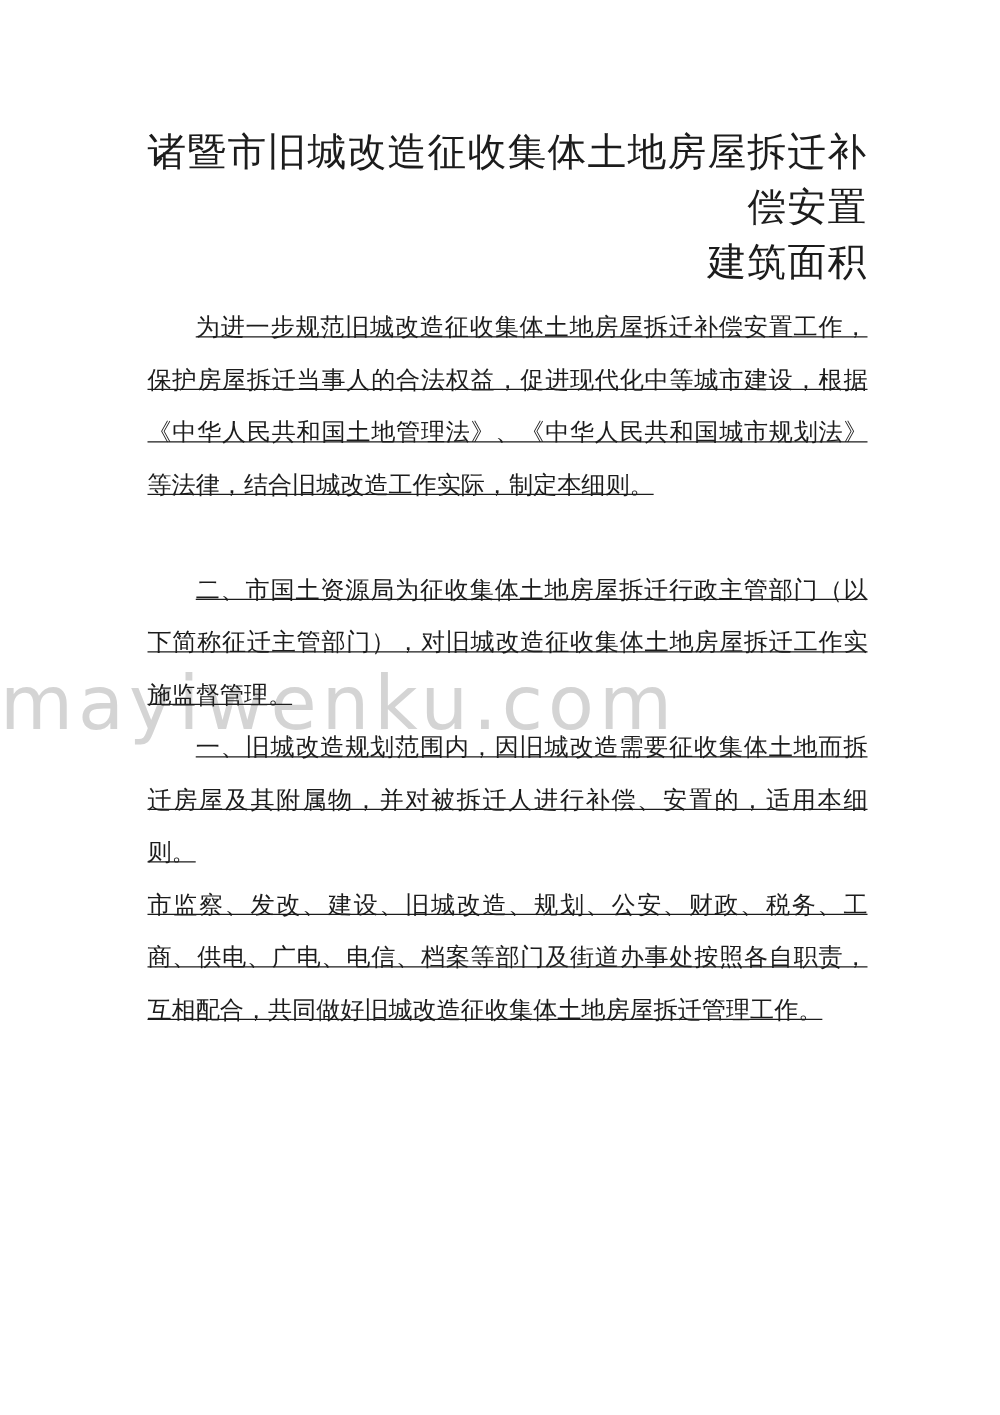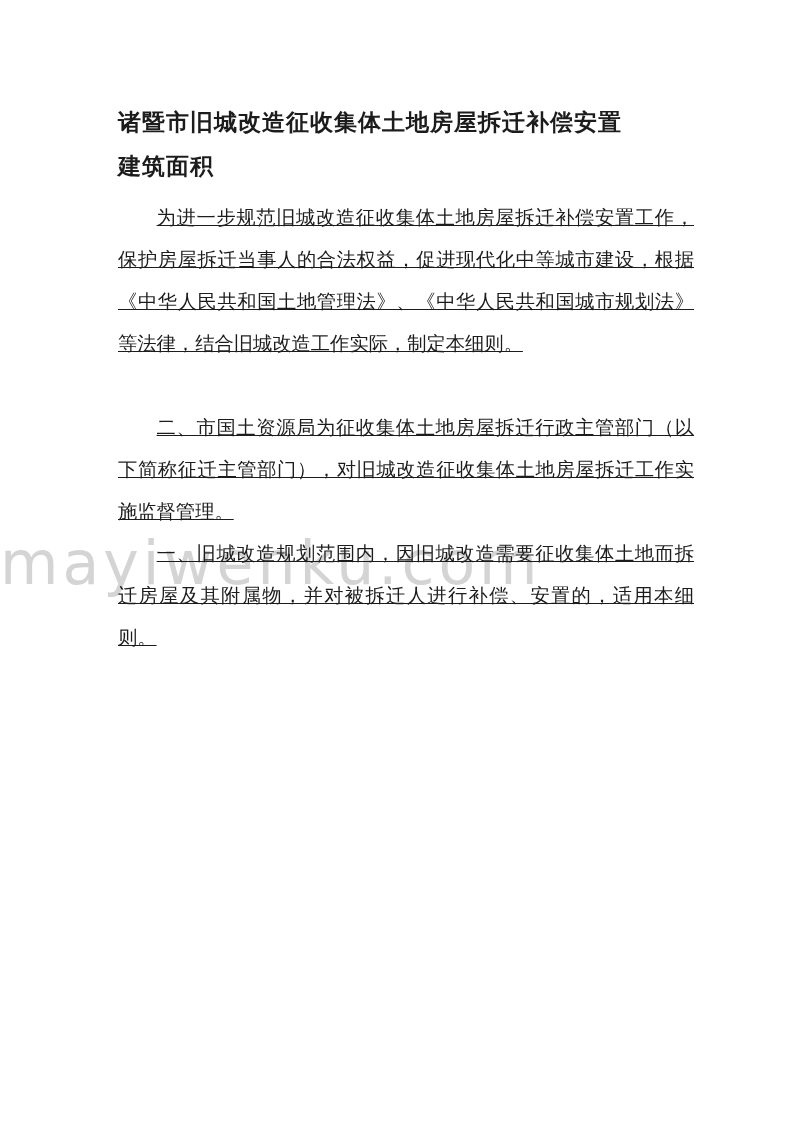--- a/index.html
+++ b/index.html
@@ -31,23 +31,23 @@
   }
 
   .content {
     position: relative;
     z-index: 1;
     padding: 100px 106px 0 118px;
     color: var(--color-text, #1c1c1c);
   }
 
   .doc-title {
-    text-align: left;
-    font-weight: bold;
-    font-size: 23px;
+    text-align: right;
+    font-weight: normal;
+    font-size: 31px;
     line-height: 44px;
     color: var(--color-text, #1c1c1c);
     letter-spacing: 1px;
   }
 
   .doc-body {
     margin-top: 9px;
     font-size: 19.3px;
     line-height: 42px;
     text-align: justify;
@@ -72,19 +72,20 @@
       <div>建筑面积</div>
     </div>
 
     <div class="doc-body">
       <p class="para indent">为进一步规范旧城改造征收集体土地房屋拆迁补偿安置工作，保护房屋拆迁当事人的合法权益，促进现代化中等城市建设，根据《中华人民共和国土地管理法》、《中华人民共和国城市规划法》等法律，结合旧城改造工作实际，制定本细则。</p>
 
       <p class="para indent gap-before">二、市国土资源局为征收集体土地房屋拆迁行政主管部门（以下简称征迁主管部门），对旧城改造征收集体土地房屋拆迁工作实施监督管理。</p>
 
       <p class="para indent">一、旧城改造规划范围内，因旧城改造需要征收集体土地而拆迁房屋及其附属物，并对被拆迁人进行补偿、安置的，适用本细则。</p>
 
+      <p class="para">市监察、发改、建设、旧城改造、规划、公安、财政、税务、工商、供电、广电、电信、档案等部门及街道办事处按照各自职责，互相配合，共同做好旧城改造征收集体土地房屋拆迁管理工作。</p>
 
 
 
     </div>
 
   </div>
 </div>
 
 </body></html>

